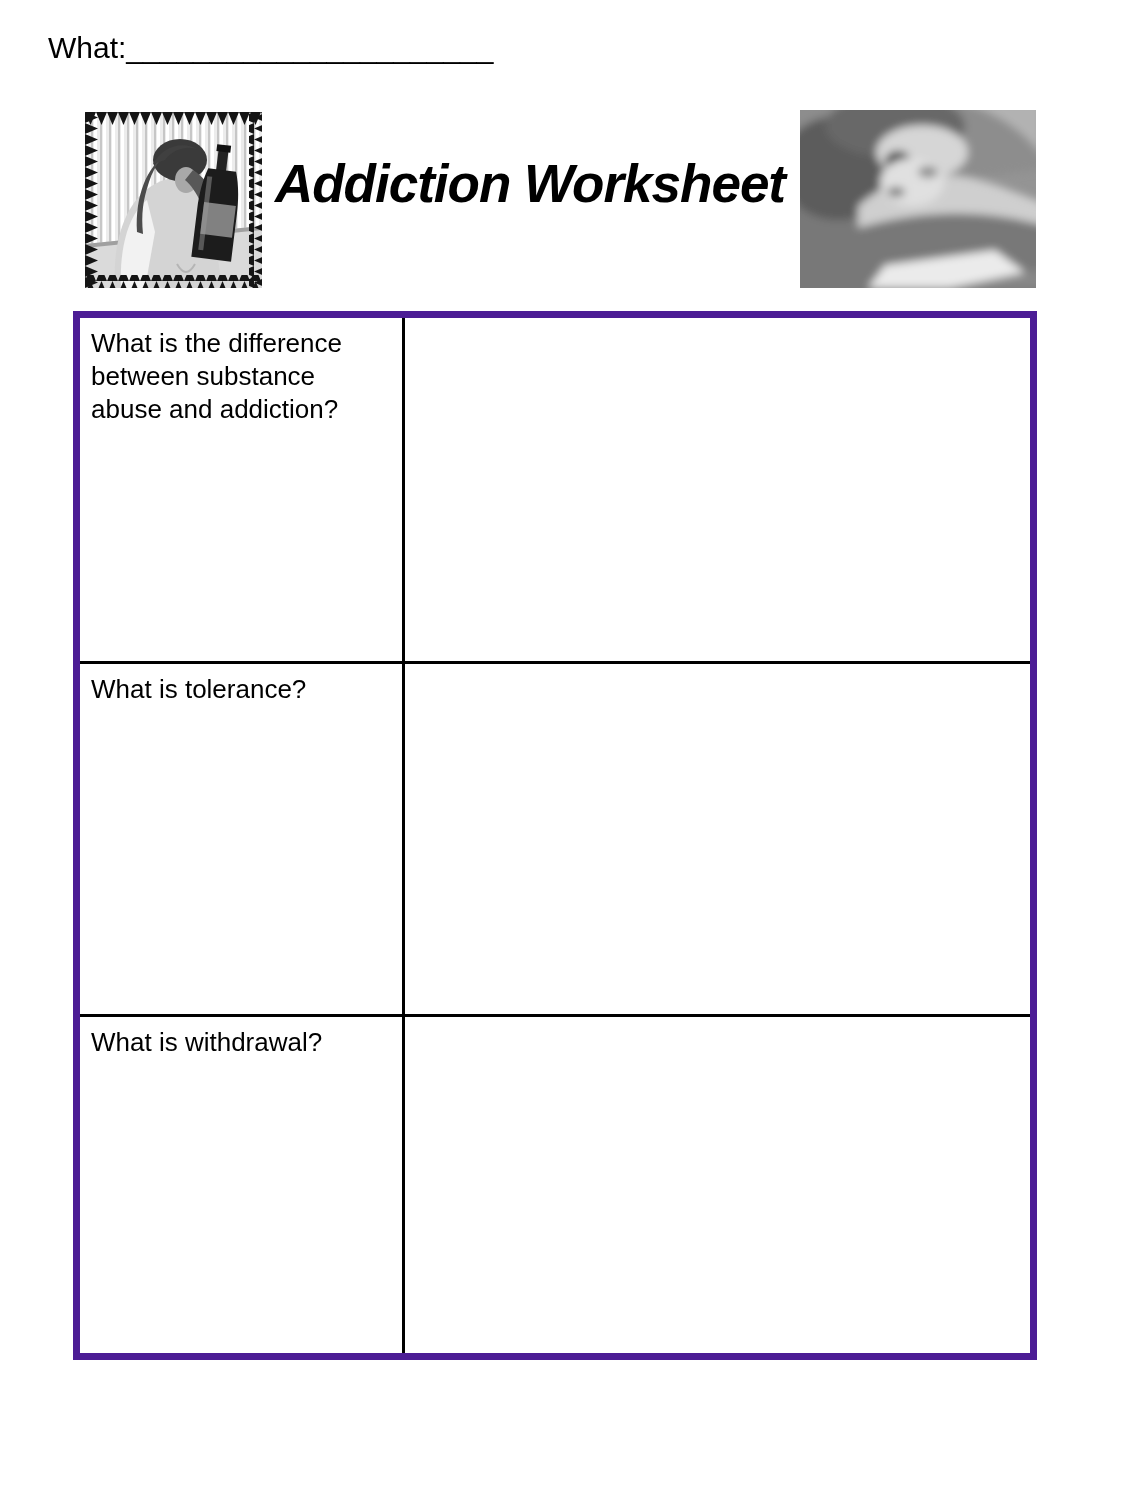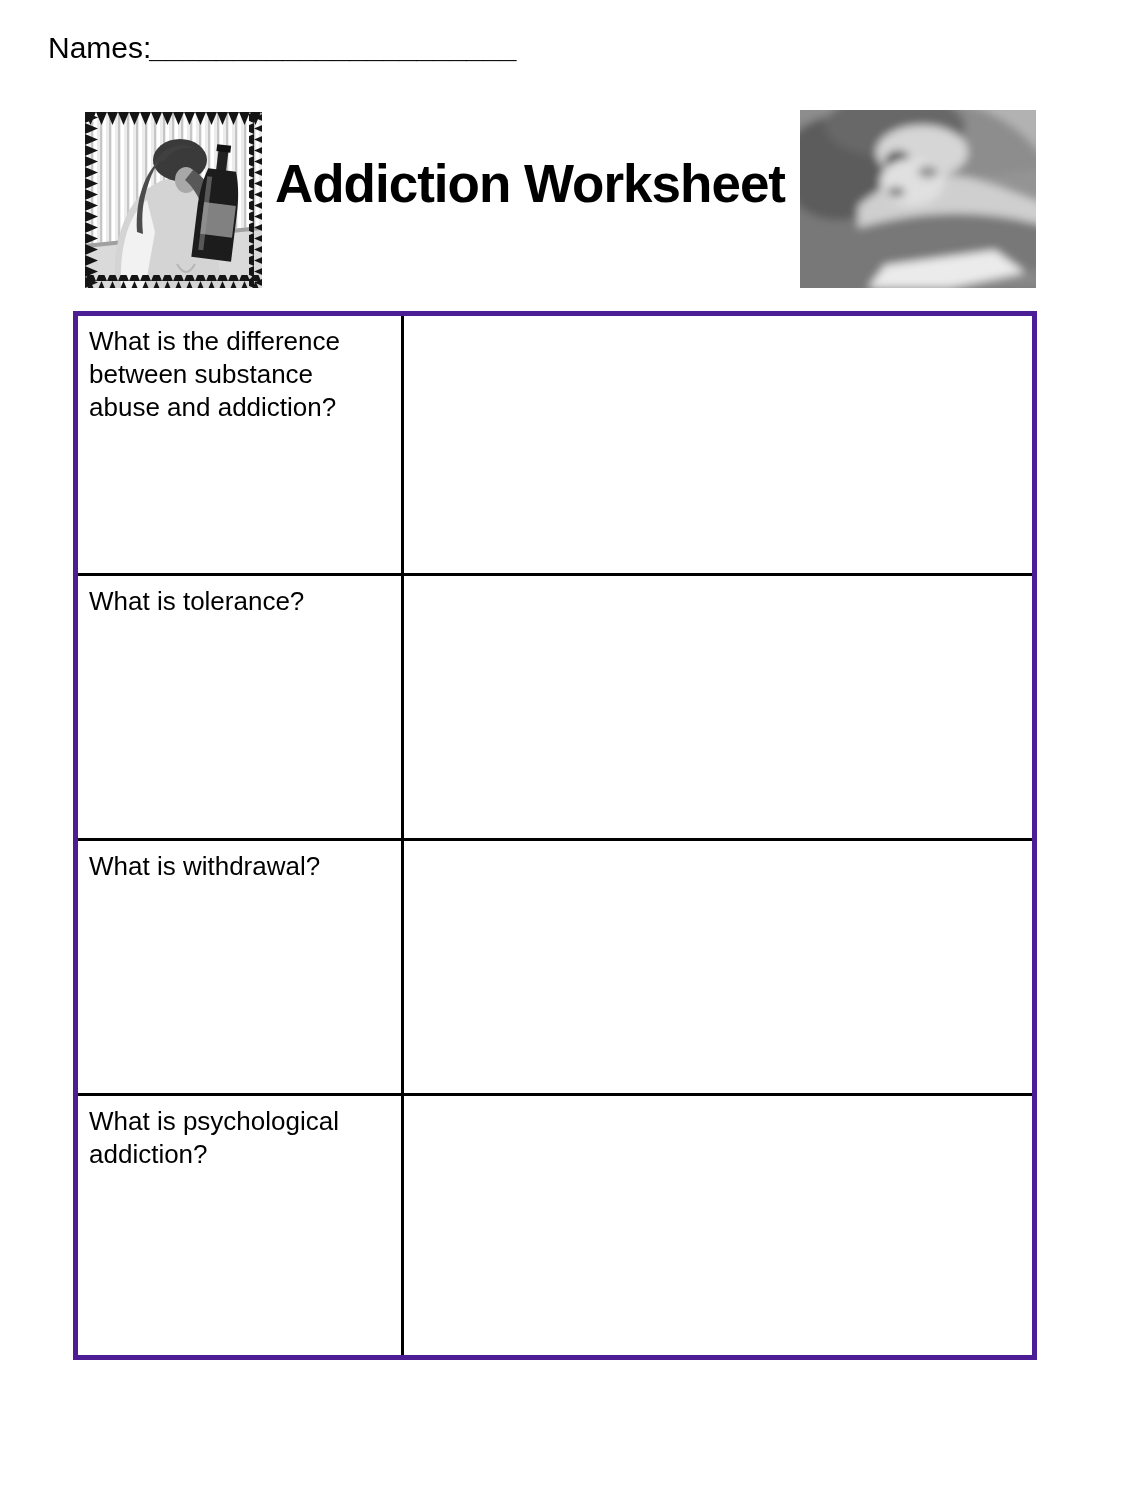--- a/index.html
+++ b/index.html
@@ -4,48 +4,48 @@
 <style>
   html,body{margin:0;padding:0;background:#ffffff;}
   body{
     width:1125px;height:1500px;position:relative;
     font-family:"Liberation Sans",sans-serif;color:#000000;
   }
   .names-row{
     position:absolute;left:48px;top:30px;
     font-size:30px;line-height:36px;white-space:nowrap;
   }
-  .names-line{letter-spacing:0px;font-style:italic;}
+  .names-line{letter-spacing:0px;}
   .photo{position:absolute;display:block;}
   .photo-left{left:85px;top:112px;width:177px;height:176px;}
   .photo-right{left:800px;top:110px;width:236px;height:178px;}
   .page-title{
     position:absolute;left:262px;top:156px;width:536px;
     text-align:center;font-size:53px;font-weight:bold;
-    letter-spacing:-1px;line-height:56px;white-space:nowrap;
+    letter-spacing:-1px;line-height:56px;white-space:nowrap;font-style:italic;
   }
   .qtable-wrap{position:absolute;left:73px;top:311px;}
   table.qtable{
     border-collapse:collapse;width:964px;height:1049px;
     table-layout:fixed;background:#ffffff;
   }
-  table.qtable{border:5px solid #4c1d95;}
+  table.qtable{border:7px solid #4c1d95;}
   table.qtable td{
     border:3px solid #000;vertical-align:top;
     padding:9px 18px 9px 11px;
     font-size:26px;line-height:33px;
   }
   col.qcol{width:327px;}
   td.a{padding:0;}
 </style>
 </head>
 <body>
 
 <div class="names-row">
-  <span>Names:</span><span class="names-line">______________________</span>
+  <span>What:</span><span class="names-line">______________________</span>
 </div>
 
 <svg class="photo photo-left" viewBox="0 0 177 176">
   <defs>
     <pattern id="vstreak" width="9" height="176" patternUnits="userSpaceOnUse">
       <rect width="9" height="176" fill="#ececec"></rect>
       <rect width="3" height="176" fill="#ffffff"></rect>
       <rect x="6" width="2" height="176" fill="#c6c6c6"></rect>
     </pattern>
     <pattern id="spkT" width="11" height="13" patternUnits="userSpaceOnUse">
@@ -128,19 +128,15 @@
         <td class="a"></td>
       </tr>
       <tr style="height:143px">
         <td class="q">What is tolerance?</td>
         <td class="a"></td>
       </tr>
       <tr style="height:138px">
         <td class="q">What is withdrawal?</td>
         <td class="a"></td>
       </tr>
-      <tr style="height:142px">
-        <td class="q">What is psychological addiction?</td>
-        <td class="a"></td>
-      </tr>
     </tbody>
   </table>
 </div>
 
 </body></html>

